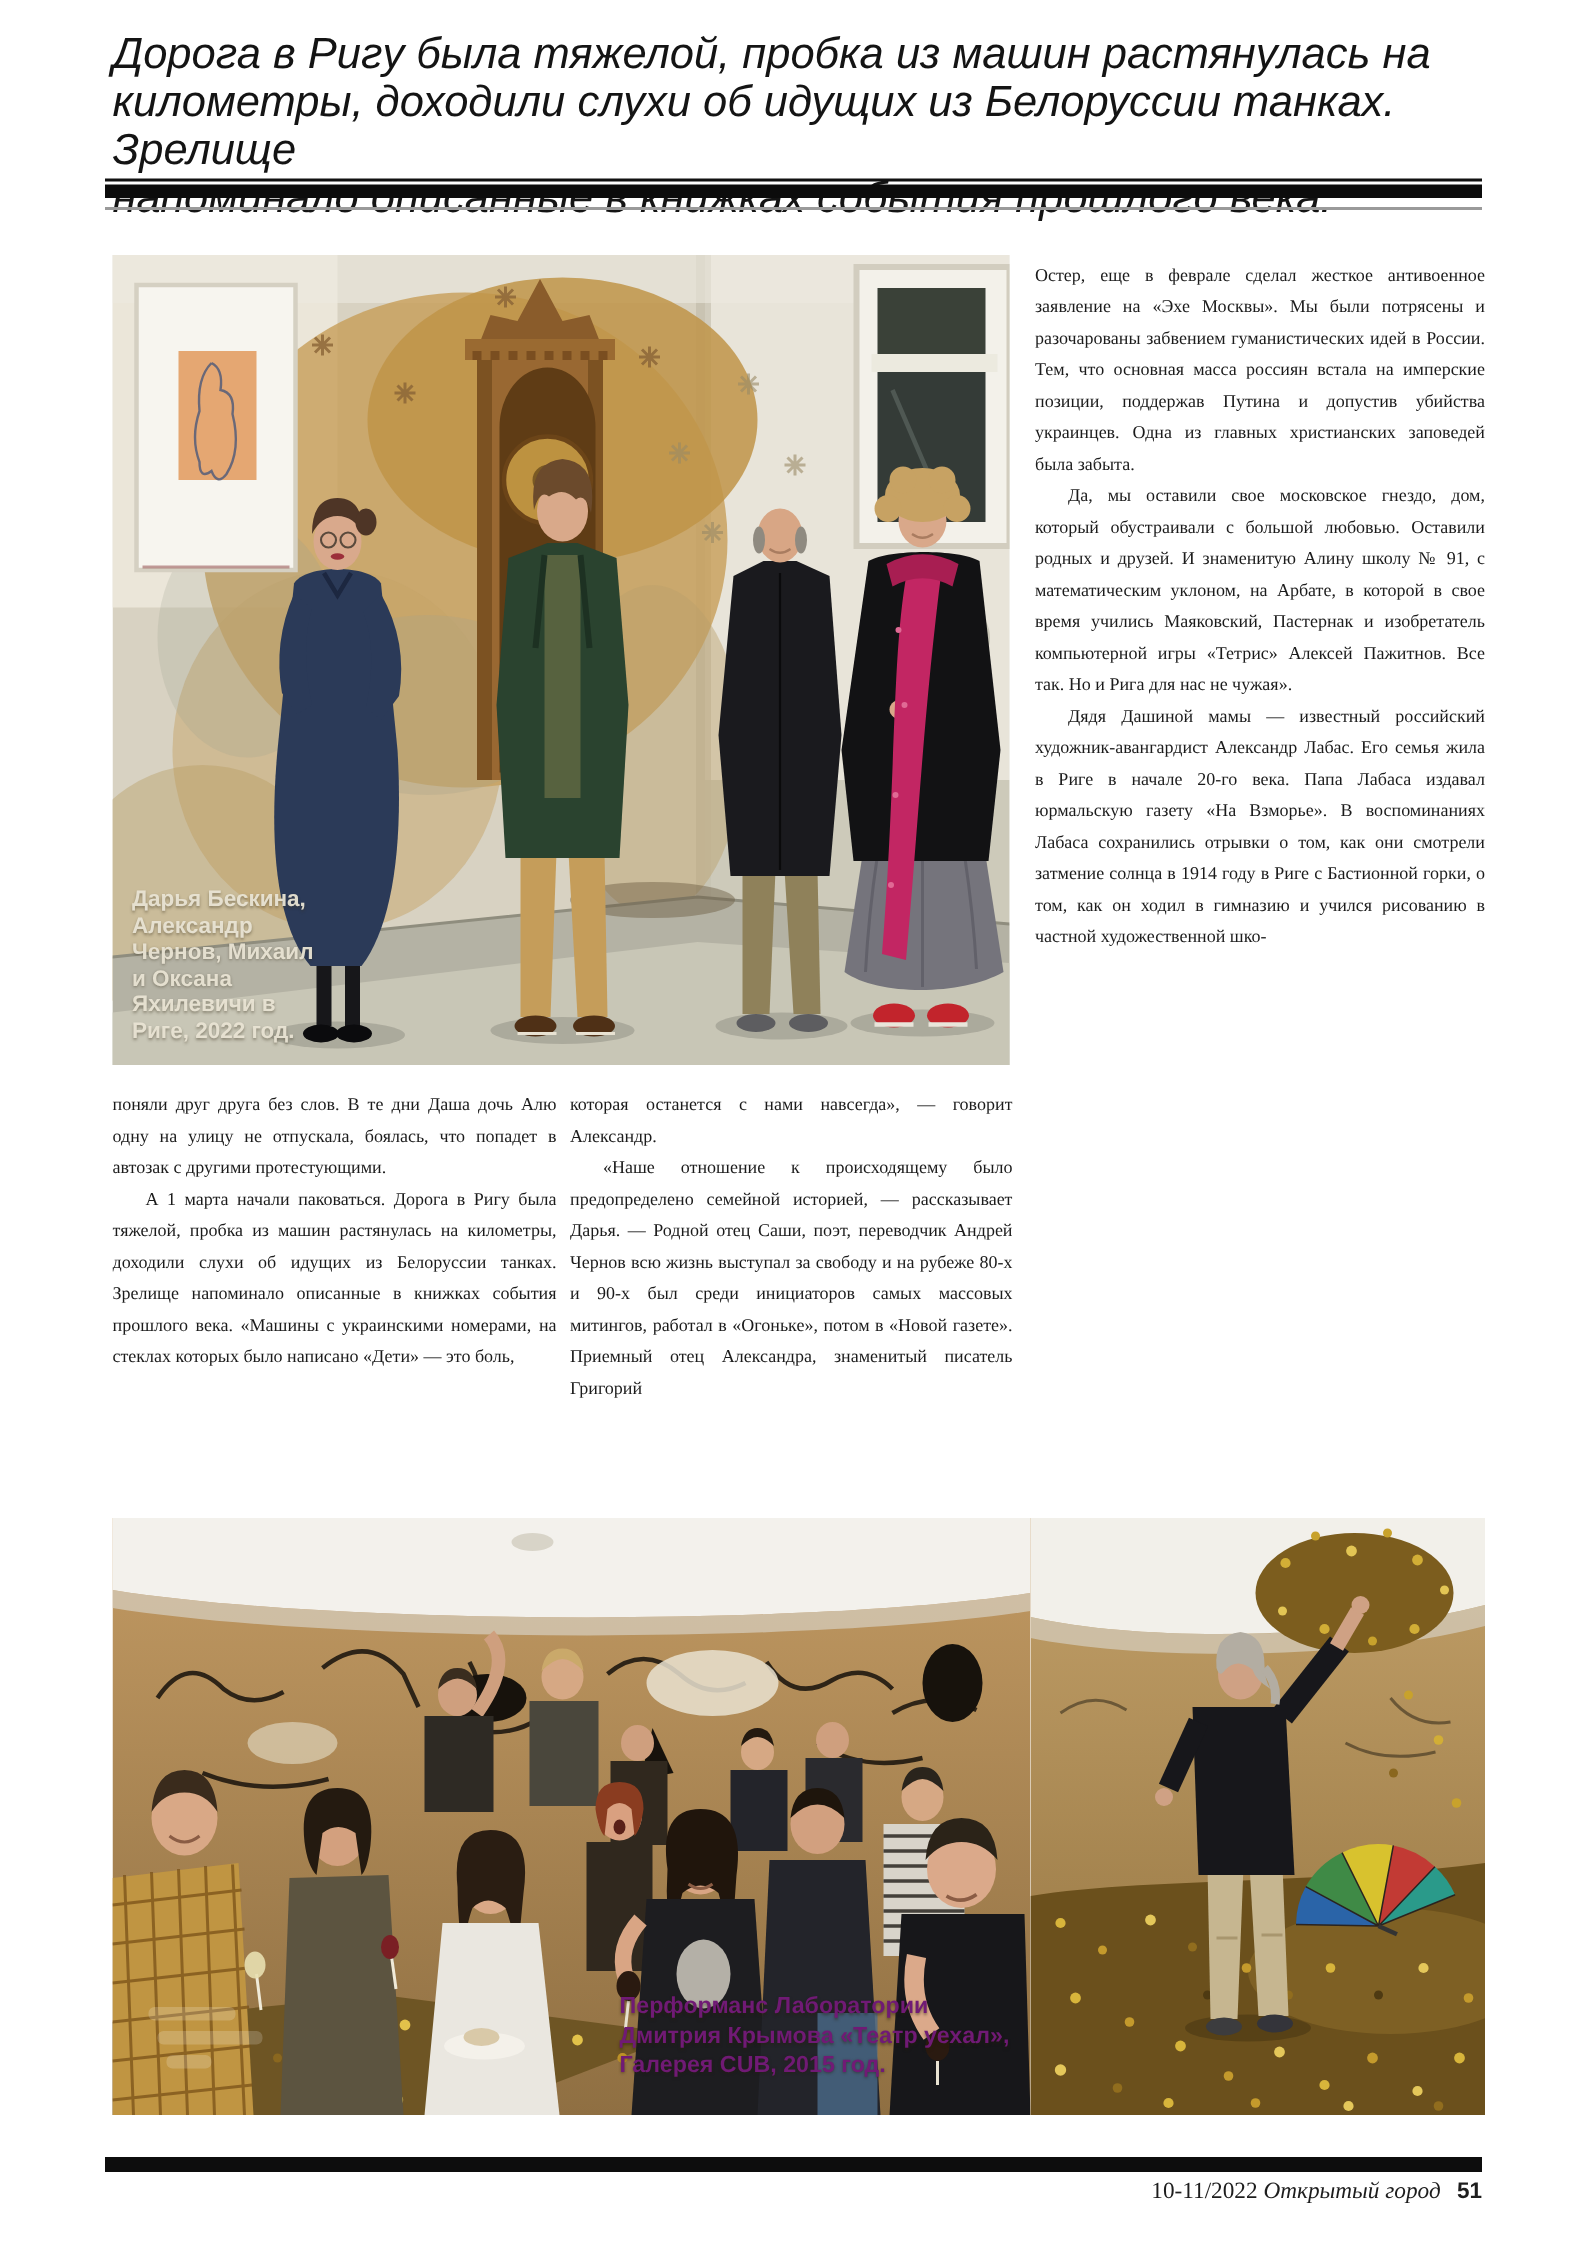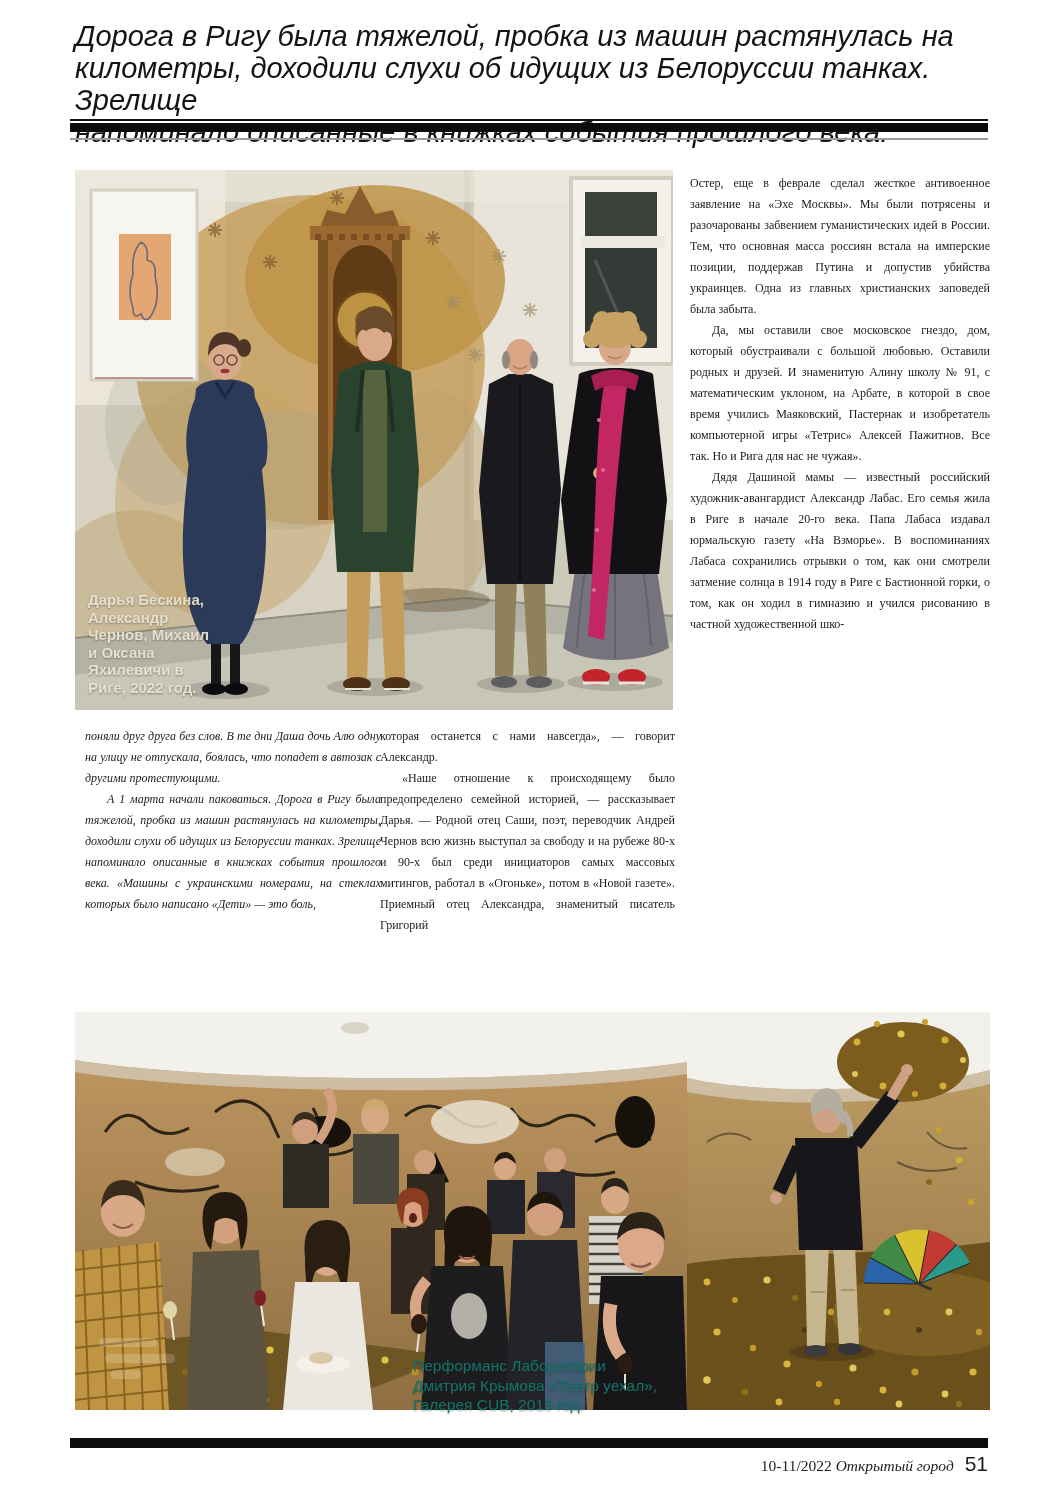--- a/index.html
+++ b/index.html
@@ -18,37 +18,37 @@
   .photo-top{position:absolute;left:75px;top:170px;width:598px;height:612px;margin:0;}
   .photo-top svg{display:block;}
   .caption-top{position:absolute;left:13px;top:421px;width:170px;
                font-family:"Liberation Sans",sans-serif;font-weight:bold;
                font-size:15px;line-height:17.5px;color:rgba(233,228,212,0.95);
                white-space:pre-line;text-shadow:0 1px 2px rgba(60,50,30,0.45);}
 
   .col{position:absolute;font-size:12px;line-height:21px;text-align:justify;}
   .col p{margin:0;}
   .col p.ind{text-indent:22px;}
-  .col1{left:85px;top:726px;width:296px;height:282px;overflow:hidden;font-style:italic;}
+  .col1{left:75px;top:726px;width:296px;height:282px;overflow:hidden;}
   .col2{left:380px;top:726px;width:295px;height:282px;overflow:hidden;}
   .col3{left:690px;top:173px;width:300px;height:830px;overflow:hidden;}
 
   .photo-bottom{position:absolute;left:75px;top:1012px;width:915px;height:398px;margin:0;display:flex;}
   .photo-bottom svg{display:block;}
   .caption-bottom{position:absolute;left:338px;top:316px;width:280px;
-                  font-family:"Liberation Sans",sans-serif;font-weight:normal;
-                  font-size:15.5px;line-height:19.5px;color:#0f766e;
-                  white-space:pre-line;text-shadow:0 1px 2px rgba(40,30,10,0.5);margin-top:28px;}
+                  font-family:"Liberation Sans",sans-serif;font-weight:bold;
+                  font-size:15.5px;line-height:19.5px;color:#701a75;
+                  white-space:pre-line;text-shadow:0 1px 2px rgba(40,30,10,0.5);}
 
   .footer-bar{position:absolute;left:70px;top:1438px;width:918px;height:10px;background:#0d0d0d;}
   .footer-text{position:absolute;left:70px;top:1452px;width:918px;text-align:right;
                font-size:15.5px;color:#1d1d1d;font-family:"Liberation Serif",serif;}
   .footer-text .mag{font-style:italic;}
-  .footer-text .pg{font-family:"Liberation Sans",sans-serif;font-weight:normal;
-                   font-size:21px;margin-left:7px;}
+  .footer-text .pg{font-family:"Liberation Sans",sans-serif;font-weight:bold;
+                   font-size:15px;margin-left:7px;}
 </style>
 </head>
 <body>
 
 <div class="quote">Дорога в Ригу была тяжелой, пробка из машин растянулась на
 километры, доходили слухи об идущих из Белоруссии танках. Зрелище
 напоминало описанные в книжках события прошлого века.</div>
 
 <div class="rules-top">
   <div class="rule-thin"></div>

